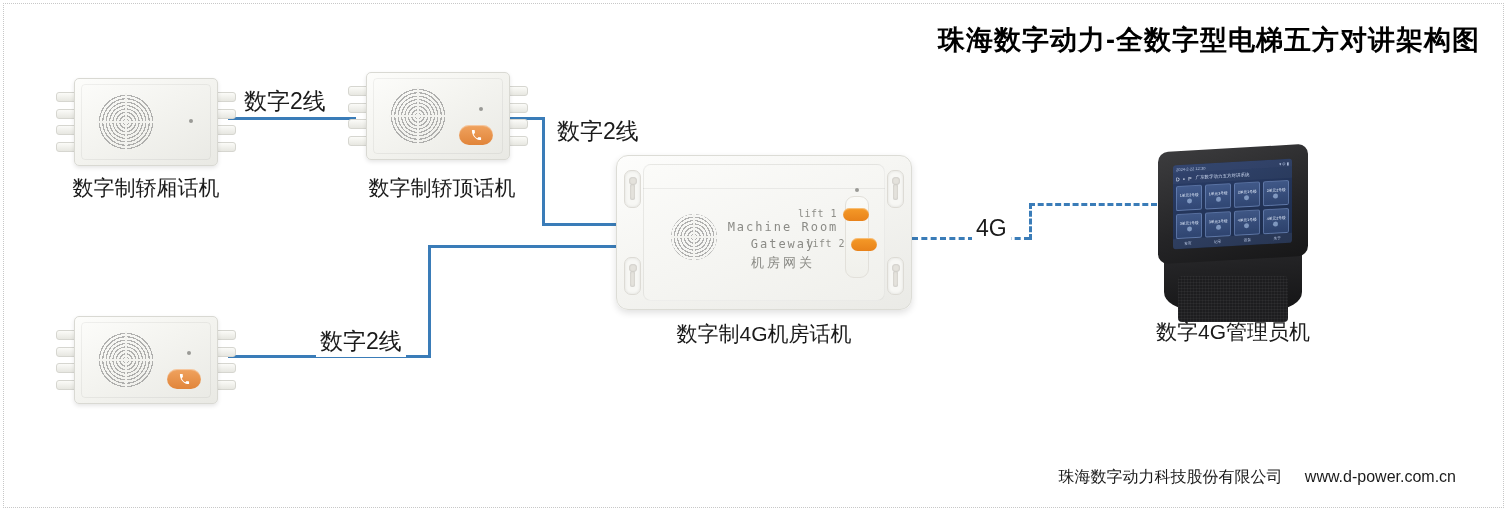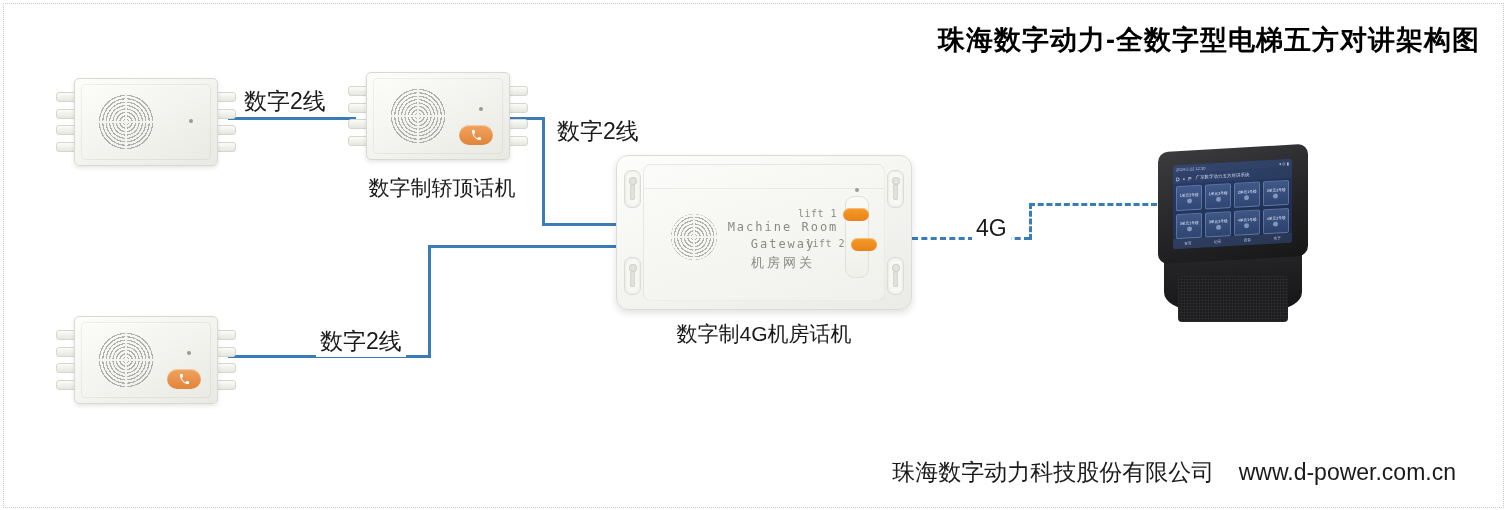--- a/index.html
+++ b/index.html
@@ -34,21 +34,21 @@
     color: #000000;
     letter-spacing: 1px;
     white-space: nowrap;
   }
 
   
   #footer {
     position: absolute;
     right: 50px;
     bottom: 22px;
-    font-size: 23px;
+    font-size: 16px;
     color: #1a1a1a;
     white-space: nowrap;
   }
   #footer .url { margin-left: 18px; }
 
   
   .line {
     position: absolute;
     background: #3a7cb8;
   }
@@ -403,20 +403,21 @@
       <div class="tab"></div>
       <div class="tab"></div>
       <div class="tab"></div>
     </div>
     <div class="box-body">
       <div class="box-inner"></div>
       <div class="grille" style="left:22px; top:14px; width:58px; height:58px;"></div>
       <div class="led" style="right:24px; top:40px;"></div>
     </div>
   </div>
+  <div class="caption" style="left:56px; top:174px; width:180px;">数字制轿厢话机</div>
 
   <div class="device-box" style="left:348px; top:72px; width:180px; height:88px;">
     <div class="tabs left">
       <div class="tab"></div>
       <div class="tab"></div>
       <div class="tab"></div>
       <div class="tab"></div>
     </div>
     <div class="tabs right">
       <div class="tab"></div>
@@ -544,18 +545,19 @@
         </div>
       </div>
       <div class="scr-footbar">
         <span>首页</span>
         <span>记录</span>
         <span>设置</span>
         <span>关于</span>
       </div>
     </div>
   </div>
+  <div class="caption" style="left:1148px; top:318px; width:170px;">数字4G管理员机</div>
 
   <div id="footer">
     <span>珠海数字动力科技股份有限公司</span>
     <span class="url">www.d-power.com.cn</span>
   </div>
 </div>
 
 </body></html>

